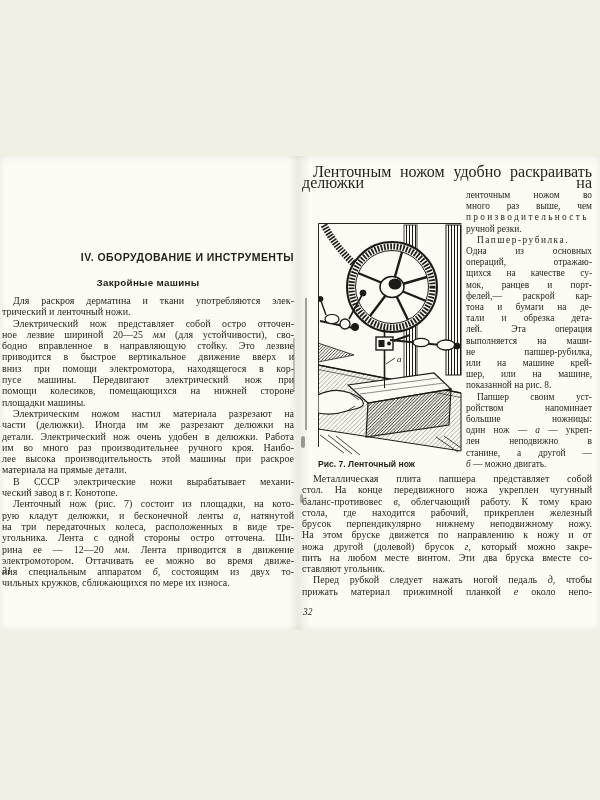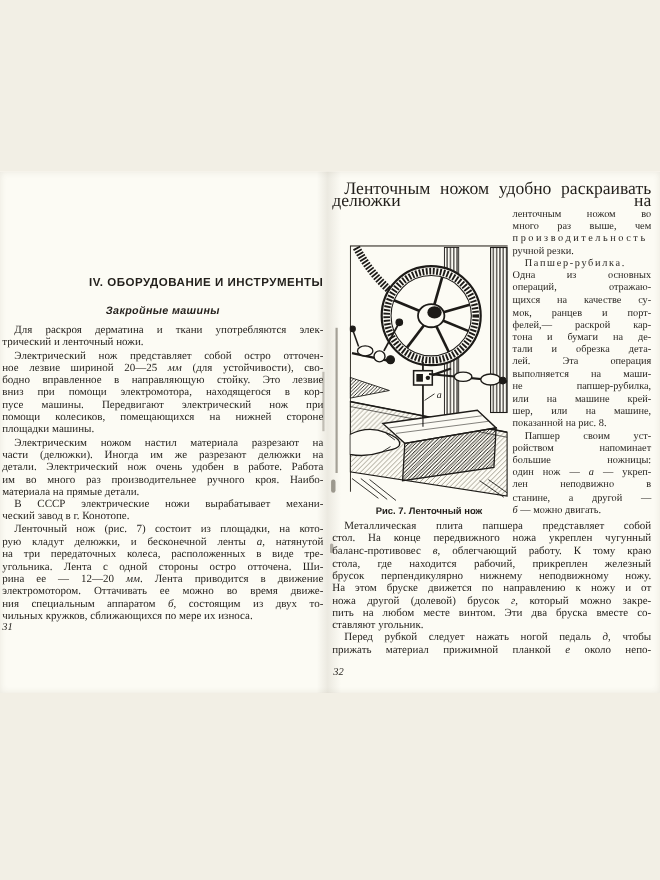--- a/index.html
+++ b/index.html
@@ -27,42 +27,42 @@
 
   .abs{position:absolute;}
   .heading{
     left:2px;top:251px;width:292px;text-align:right;
     font-family:"Liberation Sans", sans-serif;font-weight:bold;
     font-size:10.5px;letter-spacing:.45px;white-space:nowrap;
   }
   .subheading{
     left:2px;top:277px;width:292px;text-align:center;
     font-family:"Liberation Sans", sans-serif;font-weight:bold;
-    font-size:9.8px;letter-spacing:.3px;font-style:italic;
+    font-size:9.8px;letter-spacing:.3px;
   }
   .lp-body{left:2px;top:295px;width:292px;font-size:10px;line-height:11.3px;}
   .rp-top{left:302px;top:166px;width:290px;font-size:16px;line-height:11.3px;}
   .rp-col{left:466px;top:190px;width:126px;font-size:9.4px;line-height:11.2px;}
   .rp-bottom{left:302px;top:473px;width:290px;font-size:10px;line-height:11.25px;}
 
   .tl{text-align:justify;text-align-last:justify;}
   .tl.end{text-align-last:left;}
   .tl.ind{text-indent:11px;}
   .tl.sp{letter-spacing:2.3px;}
   .tl b{font-weight:normal;}
   .tl i{font-style:italic;}
   .rz{letter-spacing:1.5px;}
 
   .pagenum{font-style:italic;font-size:9.5px;}
   .pn-left{left:2px;top:566px;width:280px;text-align:left;font-style:italic;}
   .pn-right{left:303px;top:607px;width:40px;text-align:left;}
 
   .figure{left:318px;top:223px;width:144px;height:233px;}
   .fig-caption{
-    left:318px;top:459px;width:144px;text-align:center;
+    left:318px;top:459px;width:144px;text-align:left;
     font-family:"Liberation Sans", sans-serif;font-weight:bold;font-size:8.6px;
     white-space:nowrap;
   }
 </style>
 </head>
 <body>
 
 <div class="paper"></div>
 <div class="gutter"></div>
 <div class="gmark m1"></div>
@@ -71,28 +71,30 @@
 <div class="gmark m4"></div>
 
 <div class="abs heading">IV. ОБОРУДОВАНИЕ И ИНСТРУМЕНТЫ</div>
 <div class="abs subheading">Закройные машины</div>
 <div class="abs lp-body">
     <div class="tl ind">Для раскроя дерматина и ткани употребляются элек-</div>
     <div class="tl end">трический и ленточный ножи.</div>
     <div class="tl ind"><b>Электрический нож</b> представляет собой остро отточен-</div>
     <div class="tl">ное лезвие шириной 20—25 <i>мм</i> (для устойчивости), сво-</div>
     <div class="tl">бодно вправленное в направляющую стойку. Это лезвие</div>
+    <div class="tl">приводится в быстрое вертикальное движение вверх и</div>
     <div class="tl">вниз при помощи электромотора, находящегося в кор-</div>
     <div class="tl">пусе машины. Передвигают электрический нож при</div>
     <div class="tl">помощи колесиков, помещающихся на нижней стороне</div>
     <div class="tl end">площадки машины.</div>
     <div class="tl ind">Электрическим ножом настил материала разрезают на</div>
     <div class="tl">части (делюжки). Иногда им же разрезают делюжки на</div>
-    <div class="tl">детали. Электрический нож очень удобен в работе. Работа</div>
+    <div class="tl">детали. Электрический нож очень удобен в делюжки. Работа</div>
     <div class="tl">им во много раз производительнее ручного кроя. Наибо-</div>
+    <div class="tl">лее высока производительность этой машины при раскрое</div>
     <div class="tl end">материала на прямые детали.</div>
     <div class="tl ind">В СССР электрические ножи вырабатывает механи-</div>
     <div class="tl end">ческий завод в г. Конотопе.</div>
     <div class="tl ind"><b>Ленточный нож</b> (рис. 7) состоит из площадки, на кото-</div>
     <div class="tl">рую кладут делюжки, и бесконечной ленты <i>а</i>, натянутой</div>
     <div class="tl">на три передаточных колеса, расположенных в виде тре-</div>
     <div class="tl">угольника. Лента с одной стороны остро отточена. Ши-</div>
     <div class="tl">рина ее — 12—20 <i>мм</i>. Лента приводится в движение</div>
     <div class="tl">электромотором. Оттачивать ее можно во время движе-</div>
     <div class="tl">ния специальным аппаратом <i>б</i>, состоящим из двух то-</div>

